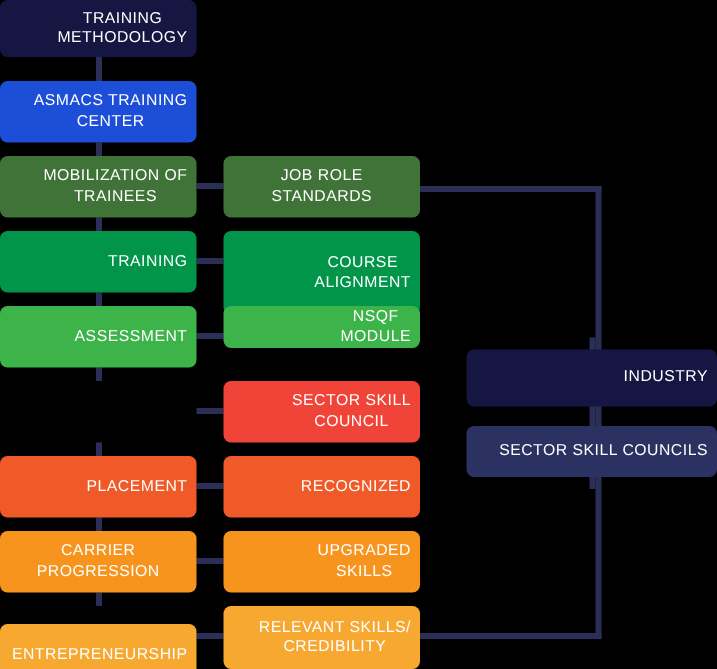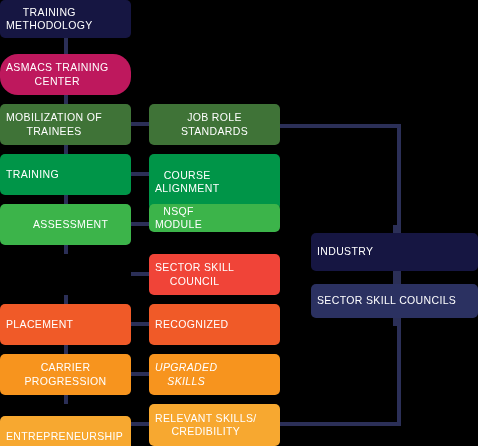--- a/index.html
+++ b/index.html
@@ -13,21 +13,21 @@
     height: 446px;
     background: #000000;
     overflow: hidden;
     font-family: "Liberation Sans", sans-serif;
   }
   .node {
     position: absolute;
     border-radius: 5px;
     display: flex;
     align-items: center;
-    justify-content: flex-start;
+    justify-content: flex-end;
     text-align: center;
     color: #ffffff;
     font-size: 10.5px;
     letter-spacing: 0.35px;
     line-height: 13.5px;
     box-sizing: border-box;
     padding: 2px 6px;
     text-transform: uppercase;
     z-index: 3;
   }
@@ -65,21 +65,21 @@
     <div class="connector h" style="left: 131px; top: 172px; width: 18px; background: rgb(43, 47, 87);"></div>
     <div class="connector h" style="left: 131px; top: 222px; width: 18px; background: rgb(43, 47, 87);"></div>
     <div class="connector h" style="left: 131px; top: 272px; width: 18px; background: rgb(43, 47, 87);"></div>
     <div class="connector h" style="left: 131px; top: 322px; width: 18px; background: rgb(43, 47, 87);"></div>
     <div class="connector h" style="left: 131px; top: 372px; width: 18px; background: rgb(43, 47, 87);"></div>
     <div class="connector h" style="left: 131px; top: 422px; width: 18px; background: rgb(43, 47, 87);"></div>
     <div class="node" style="left: 0px; top: 0px; width: 131px; height: 38px; background: rgb(22, 22, 66);">
       <span class="node-label">TRAINING
 METHODOLOGY</span>
     </div>
-    <div class="node" style="left: 0px; top: 54px; width: 131px; height: 41px; background: #be185d; border-radius: 18px;">
+    <div class="node" style="left: 0px; top: 54px; width: 131px; height: 41px; background: #1d4ed8;">
       <span class="node-label">ASMACS TRAINING
 CENTER</span>
     </div>
     <div class="node" style="left: 0px; top: 104px; width: 131px; height: 41px; background: rgb(63, 115, 55);">
       <span class="node-label">MOBILIZATION OF
 TRAINEES</span>
     </div>
     <div class="node" style="left: 0px; top: 154px; width: 131px; height: 41px; background: rgb(0, 149, 72);">
       <span class="node-label">TRAINING</span>
     </div>
@@ -106,21 +106,21 @@
       <span class="node-label">NSQF
 MODULE</span>
     </div>
     <div class="node" style="left: 149px; top: 254px; width: 131px; height: 41px; background: rgb(240, 68, 56);">
       <span class="node-label">SECTOR SKILL
 COUNCIL</span>
     </div>
     <div class="node" style="left: 149px; top: 304px; width: 131px; height: 41px; background: rgb(240, 90, 40);">
       <span class="node-label">RECOGNIZED</span>
     </div>
-    <div class="node" style="left: 149px; top: 354px; width: 131px; height: 41px; background: rgb(247, 148, 30); font-style: italic;">
+    <div class="node" style="left: 149px; top: 354px; width: 131px; height: 41px; background: rgb(247, 148, 30);">
       <span class="node-label">UPGRADED
 SKILLS</span>
     </div>
     <div class="node" style="left: 149px; top: 404px; width: 131px; height: 42px; background: rgb(247, 168, 48);">
       <span class="node-label">RELEVANT SKILLS/
 CREDIBILITY</span>
     </div>
     <div class="node" style="left: 311px; top: 233px; width: 167px; height: 38px; background: rgb(22, 22, 66);">
       <span class="node-label">INDUSTRY</span>
     </div>

